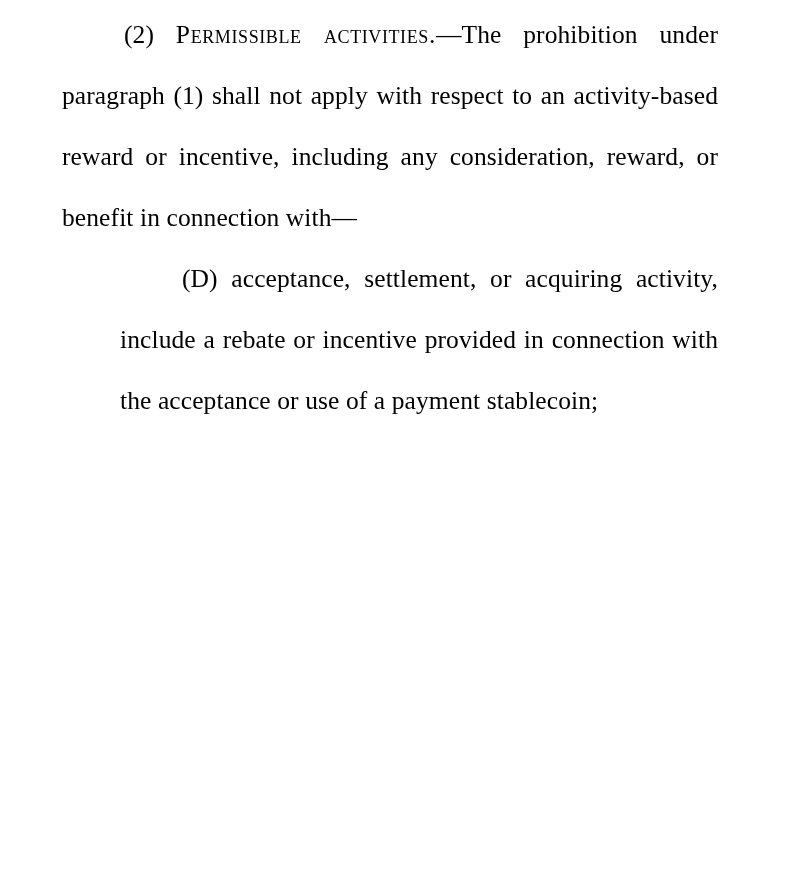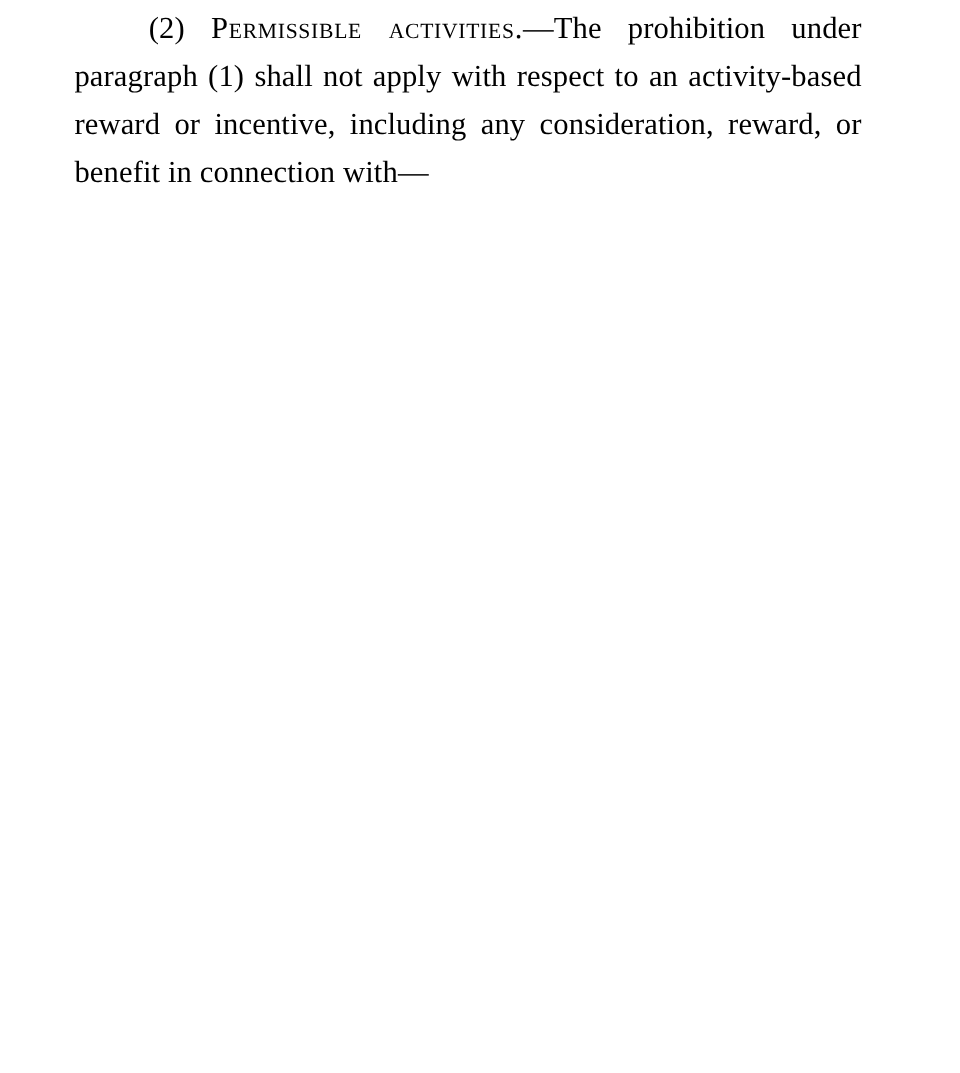--- a/index.html
+++ b/index.html
@@ -23,21 +23,21 @@
   }
   .body-text {
     position: absolute;
     left: 62px;
     top: 4px;
     width: 656px;
   }
   p {
     margin: 0;
     font-size: 25.5px;
-    line-height: 40px;
+    line-height: 61px;
     text-align: justify;
     text-justify: inter-word;
     letter-spacing: 0.1px;
   }
   p.para-2 {
     text-indent: 62px;
   }
   p.sub {
     margin-left: 58px;
     width: 598px;
@@ -52,15 +52,16 @@
 <body>
 
 <div class="page">
   <div class="body-text">
 
     <p class="para-2"><span>(2)</span> <span class="smallcaps">Permissible activities.</span><span>—</span><span>The prohibition under paragraph (1) shall not apply with respect to an activity-based reward or incentive, including any consideration, reward, or benefit in connection with—</span></p>
 
 
 
 
+    <p class="sub"><span>(D)</span> <span>acceptance, settlement, or acquiring activity, include a rebate or incentive provided in connection with the acceptance or use of a payment stablecoin;</span></p>
 
   </div>
 </div>
 
 </body></html>

